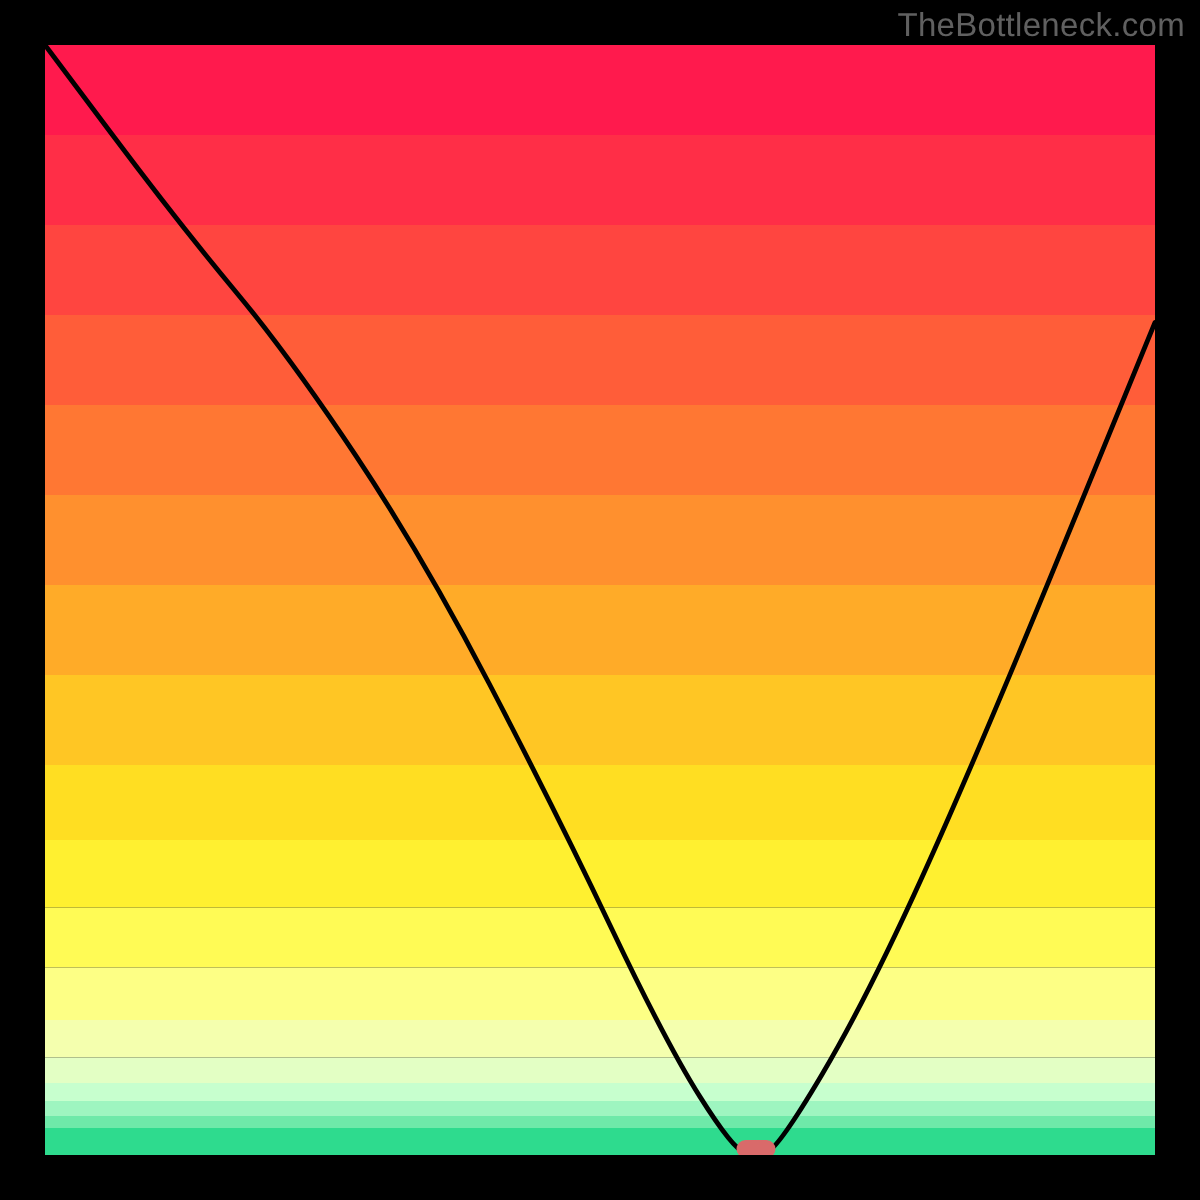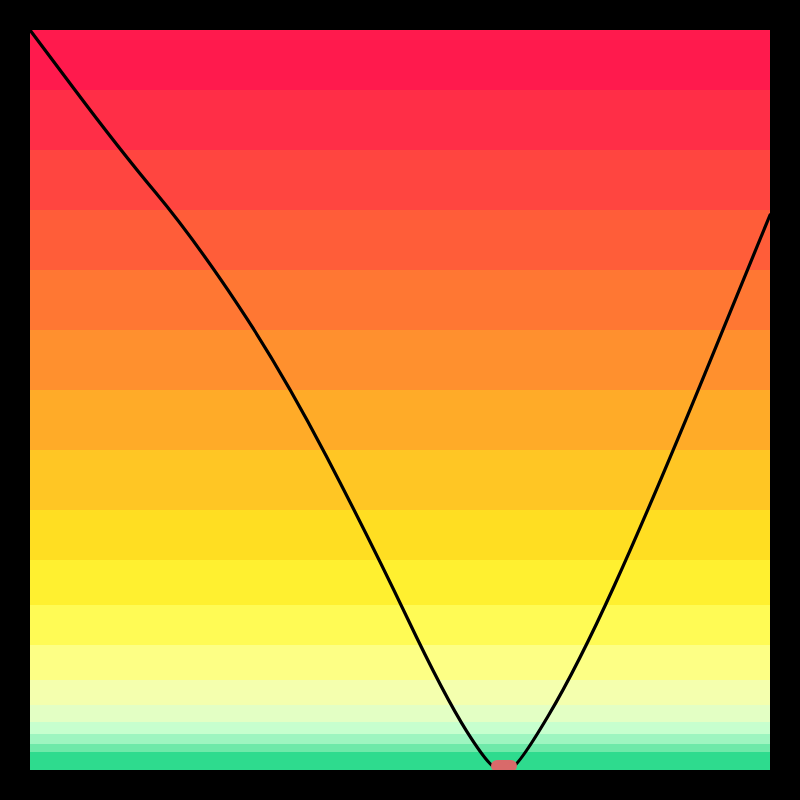--- a/index.html
+++ b/index.html
@@ -56,20 +56,21 @@
     border-radius: 6px;
     z-index: 4;
     transform: translate(-50%, -50%);
   }
 </style>
 </head>
 <body>
 
 <div class="frame">
 
+  <div class="watermark">TheBottleneck.com</div>
 
   <div class="plot-area">
 
     <div id="bands">
         <div class="band" style="top: 0px; height: 60px; background: rgb(255, 26, 77);"></div>
         <div class="band" style="top: 60px; height: 60px; background: rgb(255, 46, 71);"></div>
         <div class="band" style="top: 120px; height: 60px; background: rgb(255, 69, 64);"></div>
         <div class="band" style="top: 180px; height: 60px; background: rgb(255, 93, 57);"></div>
         <div class="band" style="top: 240px; height: 60px; background: rgb(255, 119, 51);"></div>
         <div class="band" style="top: 300px; height: 60px; background: rgb(255, 144, 46);"></div>

